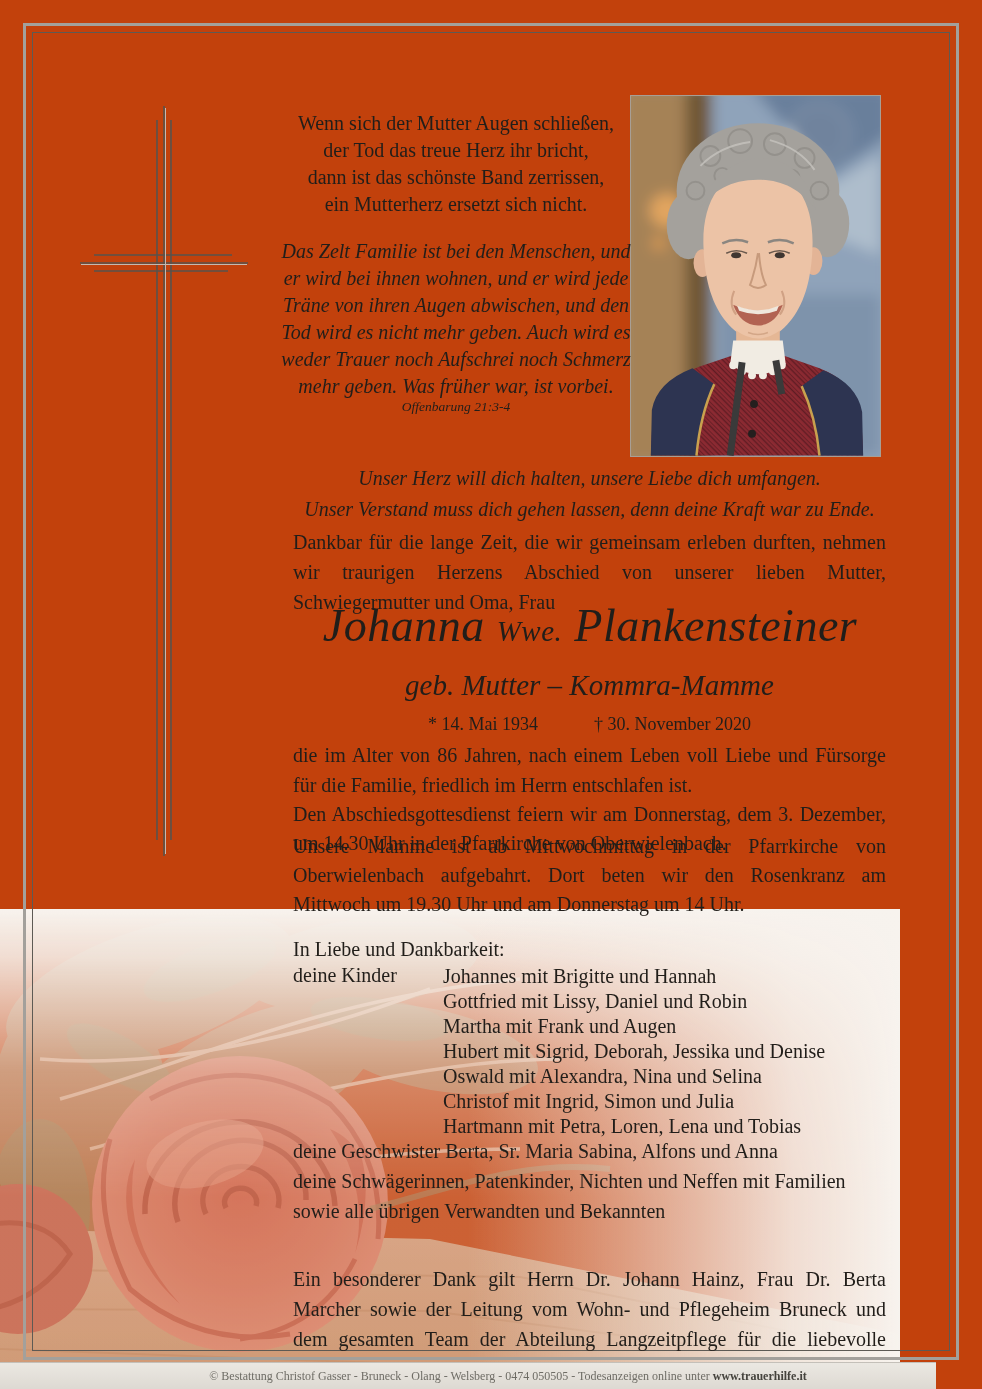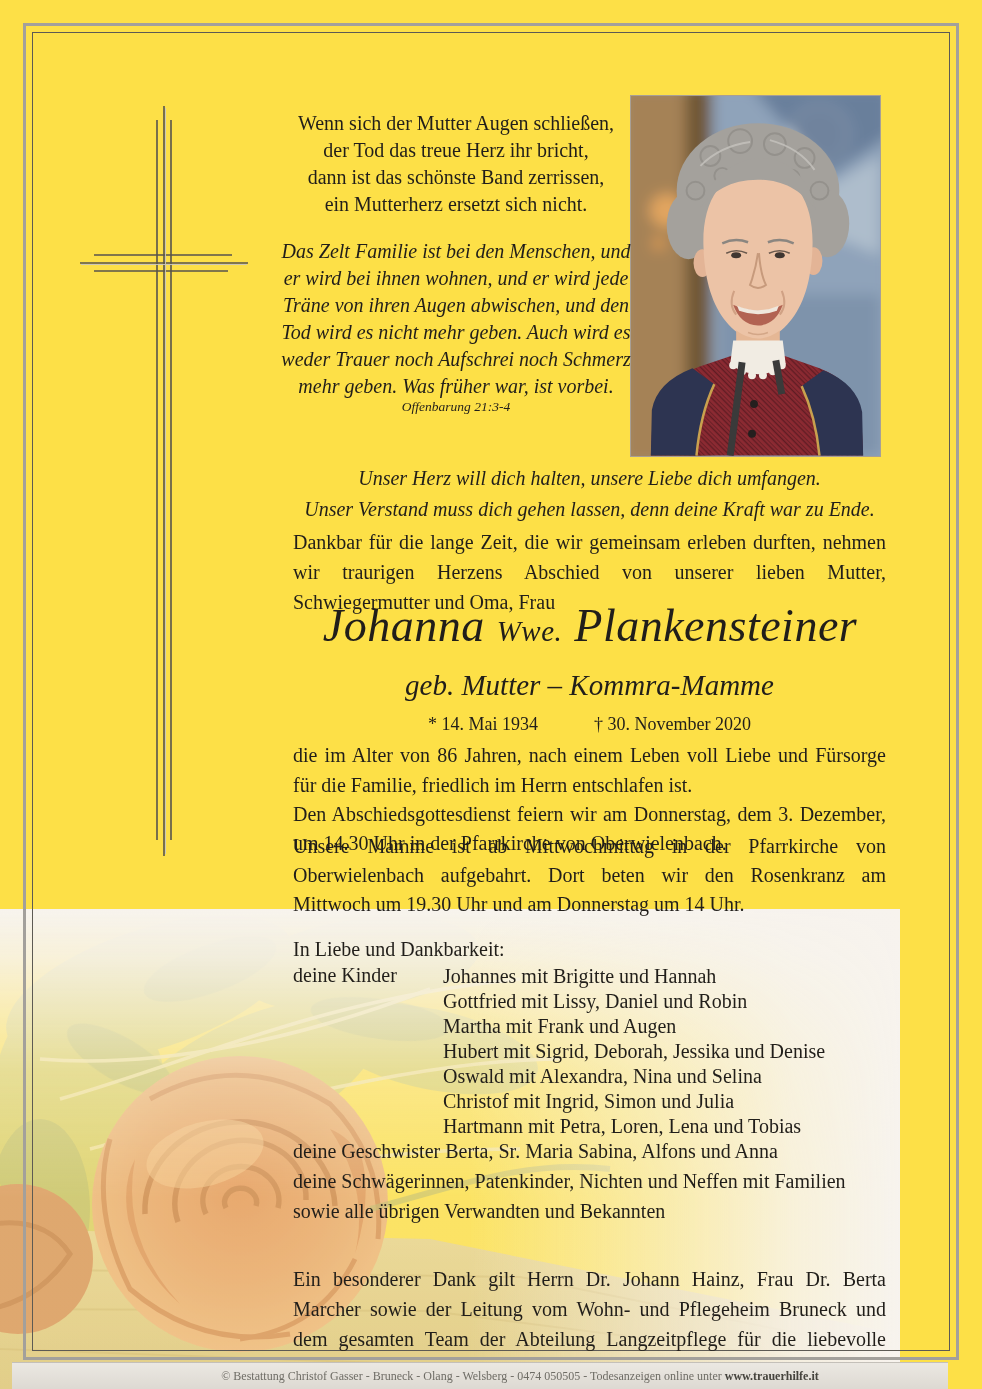--- a/index.html
+++ b/index.html
@@ -1,16 +1,16 @@
 <!DOCTYPE html>
 <html><head>
 <meta charset="utf-8">
 <style>
   html,body{margin:0;padding:0;background:#fff;}
-  .page{position:relative;width:982px;height:1389px;background:#fde047;
+  .page{position:relative;width:982px;height:1389px;background:#c2410c;
         font-family:"Liberation Serif",serif;color:#211e1a;overflow:hidden;}
 
   
   .frame-outer{position:absolute;left:23px;top:23px;right:23px;bottom:29px;
                border:3px solid #a3a09b;z-index:2;pointer-events:none;}
   .frame-inner{position:absolute;left:32px;top:32px;right:32px;bottom:38px;
                border:1.5px solid #5d5a54;z-index:2;pointer-events:none;}
 
   
   .rose-wrap{position:absolute;left:0;bottom:0;width:900px;height:480px;z-index:0;}
@@ -48,21 +48,21 @@
   .wake{left:293px;top:832px;width:593px;font-size:20px;line-height:29px;}
   .family-heading{left:293px;top:938px;font-size:20px;white-space:nowrap;}
   .children-label{left:293px;top:964px;font-size:20px;white-space:nowrap;}
   .children{left:443px;top:964px;font-size:20px;line-height:25px;}
   .siblings{left:293px;top:1140px;font-size:20px;white-space:nowrap;}
   .inlaws{left:293px;top:1170px;font-size:20px;white-space:nowrap;}
   .relatives{left:293px;top:1200px;font-size:20px;white-space:nowrap;}
   .dateline{left:293px;top:1238px;font-size:20px;white-space:nowrap;}
   .thanks{left:293px;top:1264px;width:593px;font-size:20px;line-height:30px;}
 
-  .footer{position:absolute;left:12px;bottom:0;width:936px;height:27px;z-index:5;
+  .footer{position:absolute;left:0;bottom:0;width:936px;height:27px;z-index:5;
           background:linear-gradient(#ebe8e2,#ddd9d2);border-top:1px solid #c4c0b9;
           font-size:12px;color:#6e6c65;text-align:center;line-height:26px;
           padding-left:80px;box-sizing:border-box;}
   .footer b{color:#45433d;}
 </style>
 </head>
 <body>
 
 <div class="page">
 

